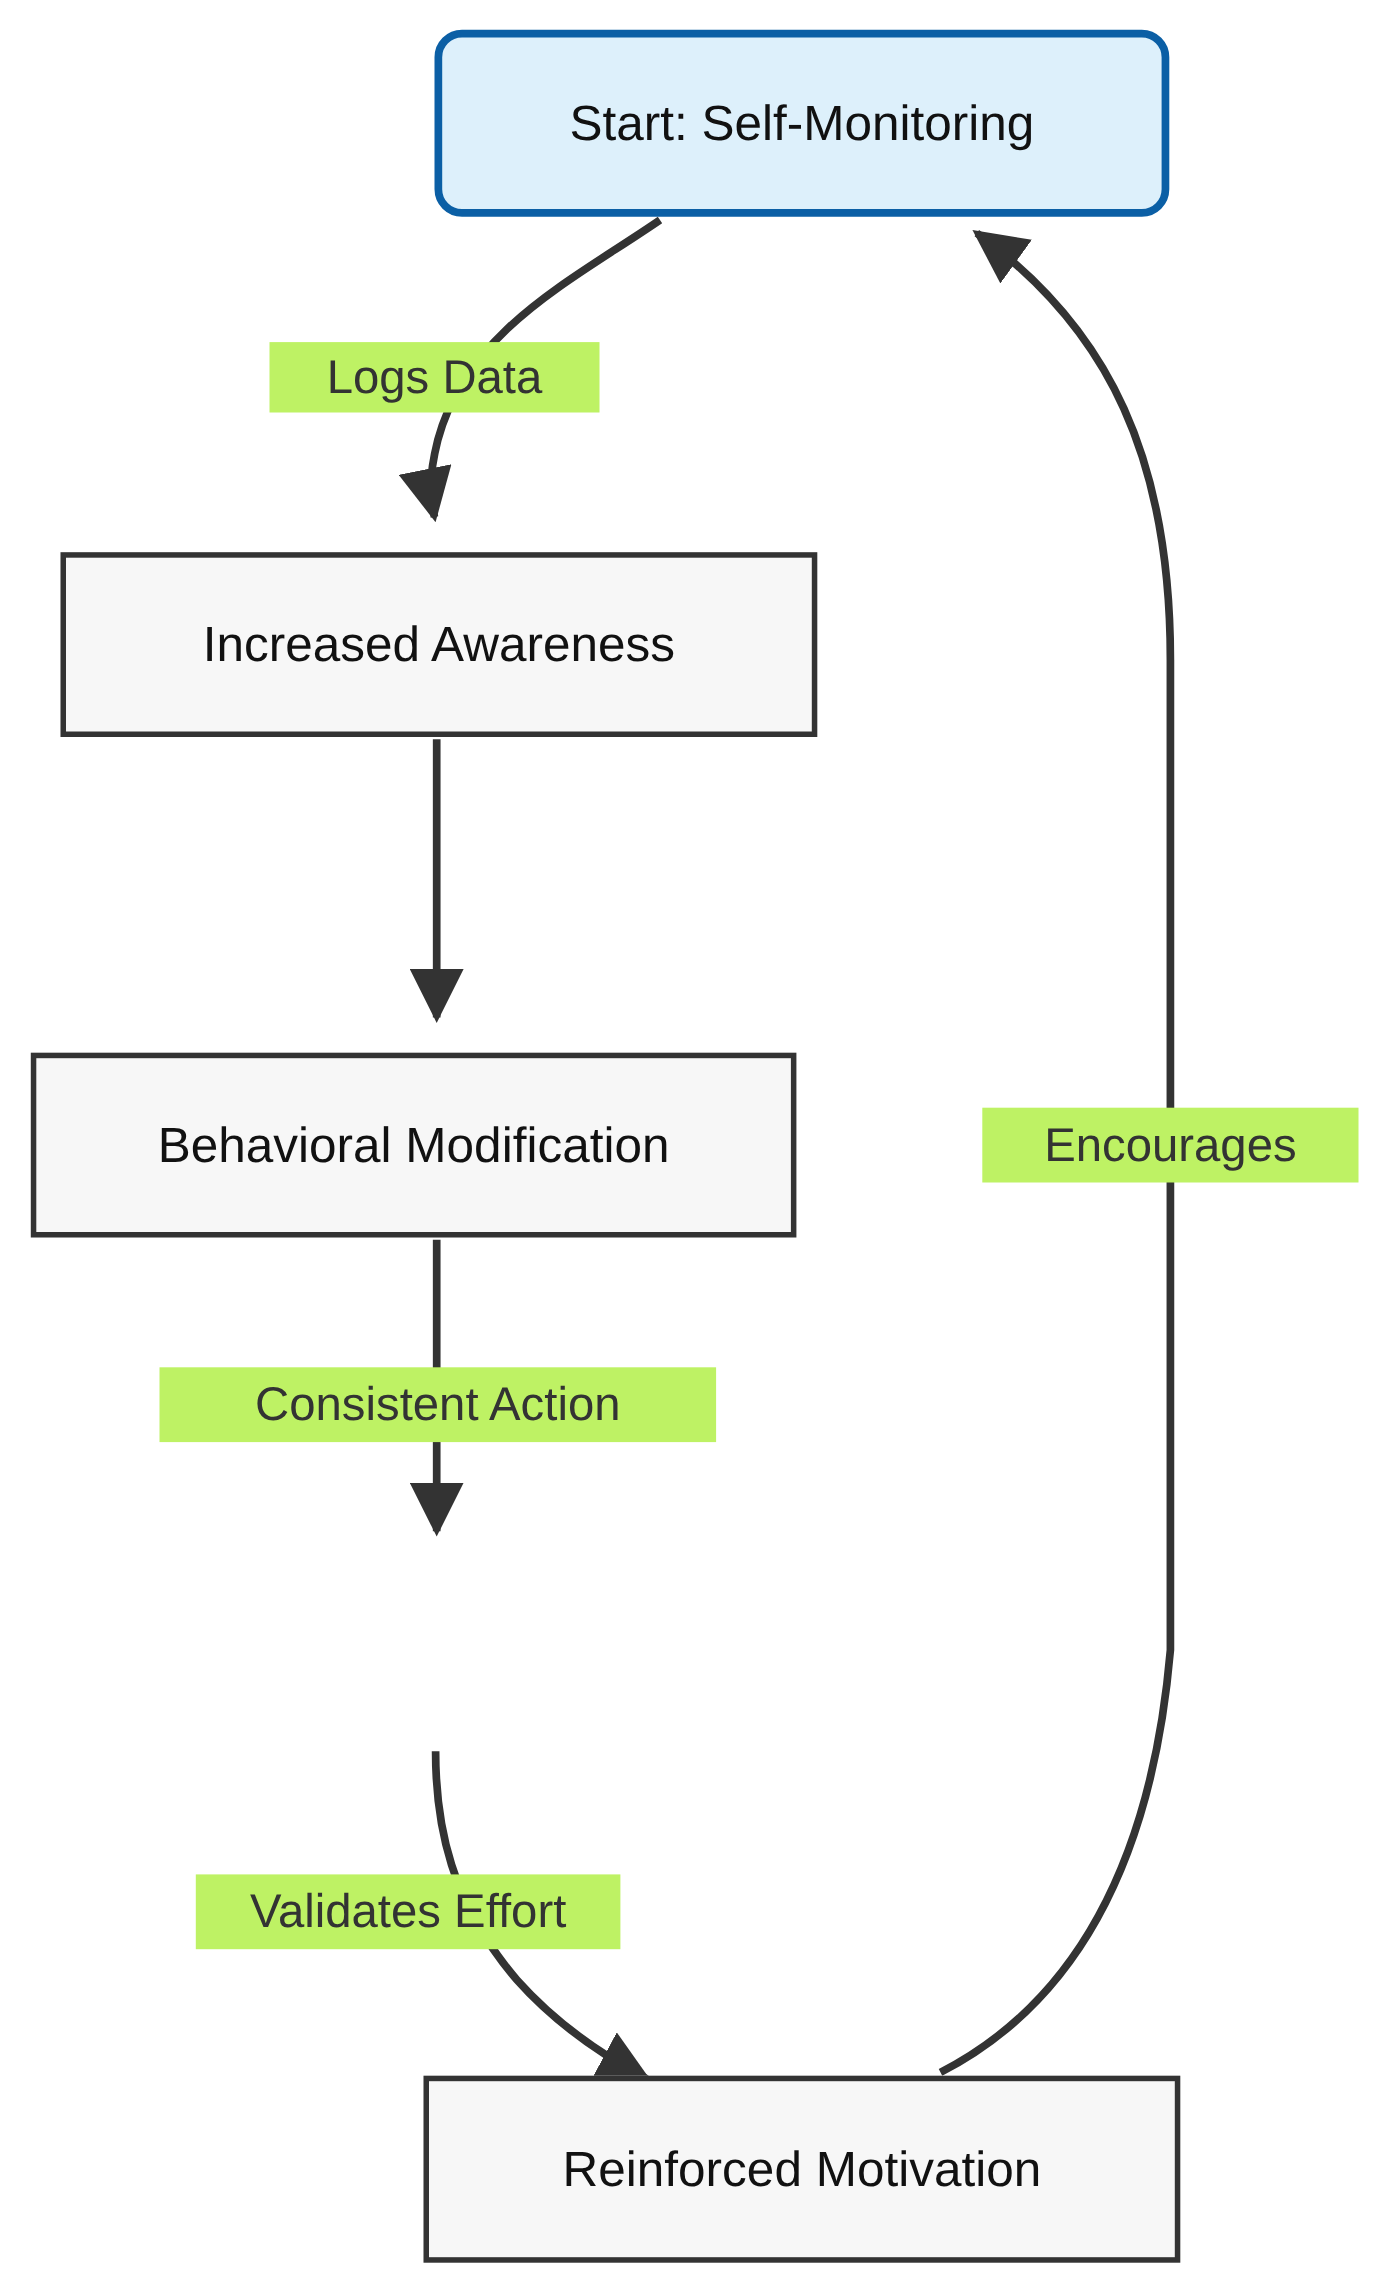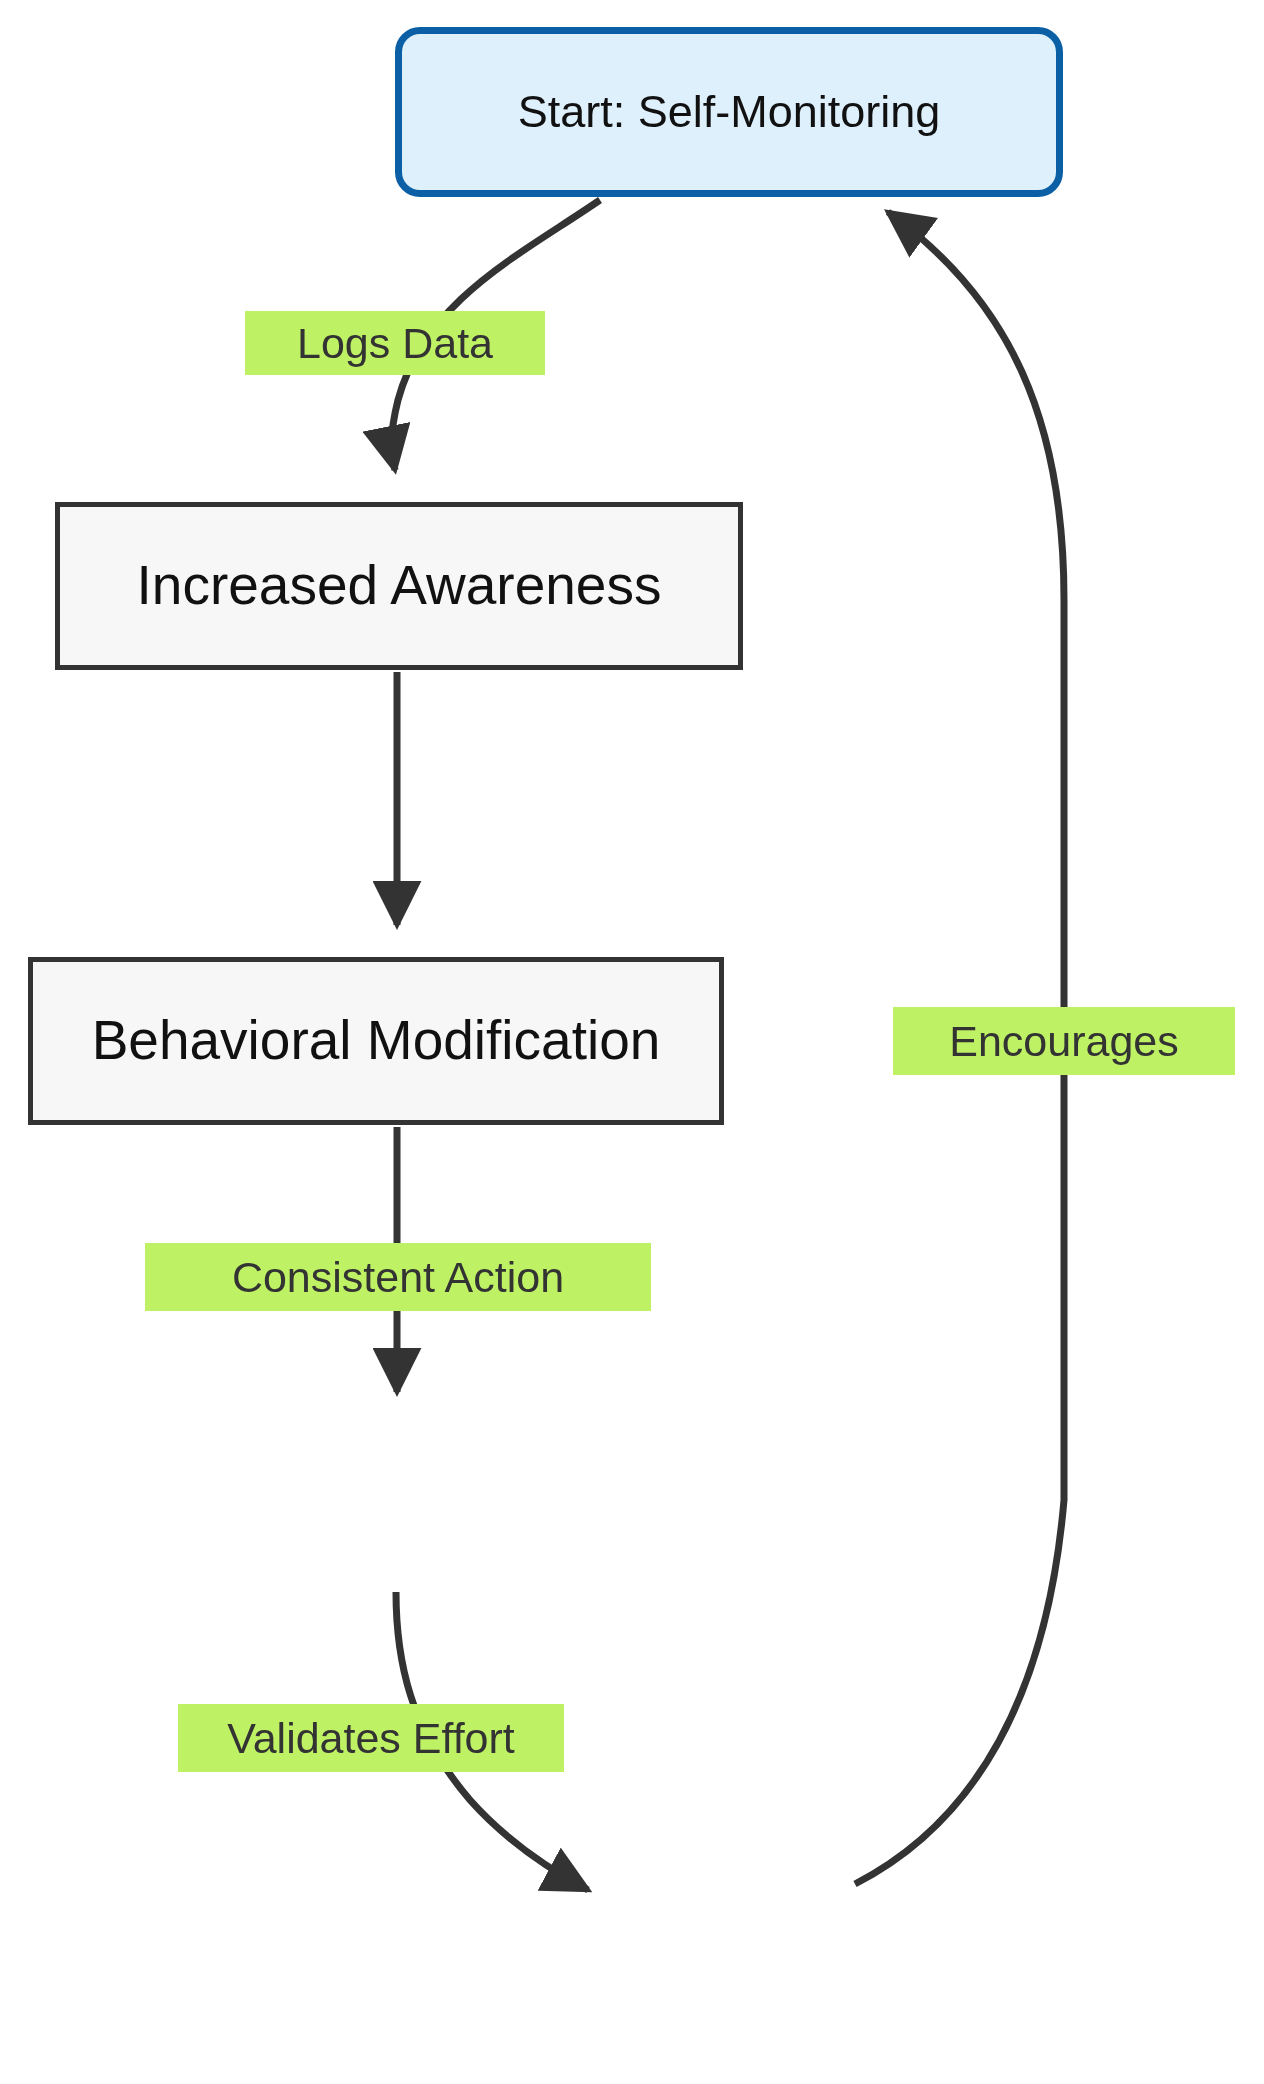--- a/index.html
+++ b/index.html
@@ -28,21 +28,21 @@
     display: flex;
     align-items: center;
     justify-content: center;
     text-align: center;
     line-height: 1.15;
   }
   .node-process {
     background: #f7f7f7;
     border: 5px solid #333333;
     color: #111111;
-    font-size: 55px;
+    font-size: 45px;
     text-align: right;
   }
   .node-start {
     background: #ddf0fb;
     border: 7px solid #0b5fa5;
     color: #111111;
     font-size: 45px;
   }
   .node-label {
     display: block;
@@ -92,20 +92,23 @@
 
   <div class="node node-process" style="left:55px; top:502px; width:688px; height:168px;">
     <span class="node-label">Increased Awareness</span>
   </div>
 
   <div class="node node-process" style="left:28px; top:957px; width:696px; height:168px;">
     <span class="node-label">Behavioral Modification</span>
   </div>
 
 
+  <div class="node node-process" style="left:385px; top:1887px; width:688px; height:170px;">
+    <span class="node-label">Reinforced Motivation</span>
+  </div>
 
   <div class="edge-label" style="left:245px; top:311px; width:300px; height:64px;">Logs Data</div>
 
 
   <div class="edge-label" style="left:145px; top:1243px; width:506px; height:68px;">Consistent Action</div>
 
   <div class="edge-label" style="left:178px; top:1704px; width:386px; height:68px;">Validates Effort</div>
 
   <div class="edge-label" style="left:893px; top:1007px; width:342px; height:68px;">Encourages</div>
 

